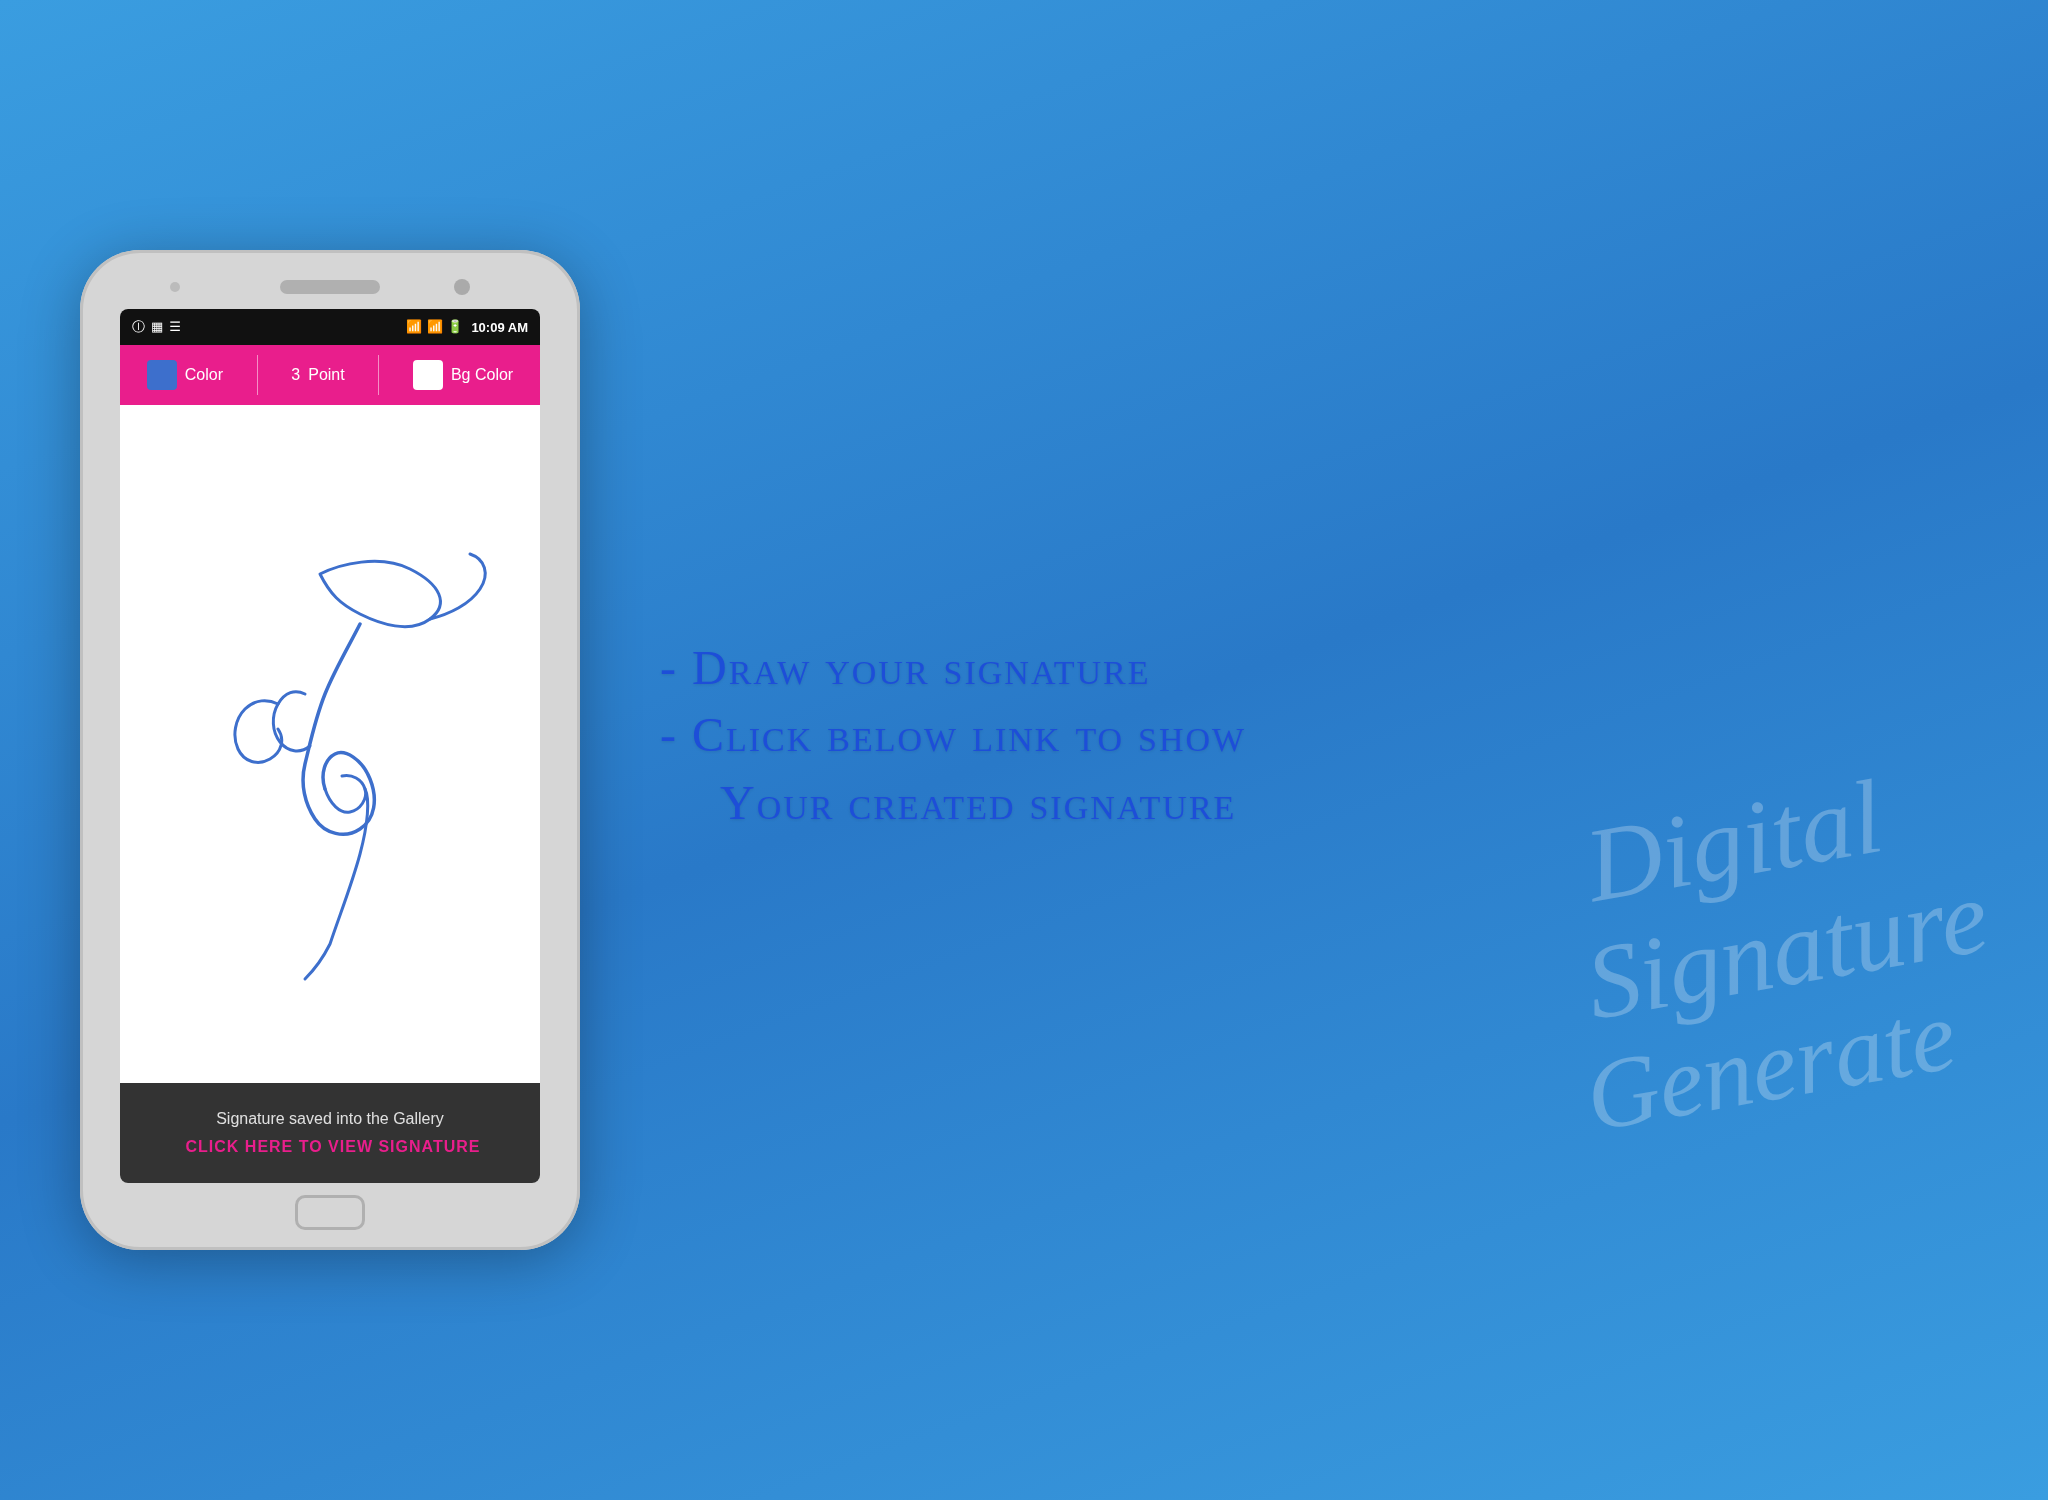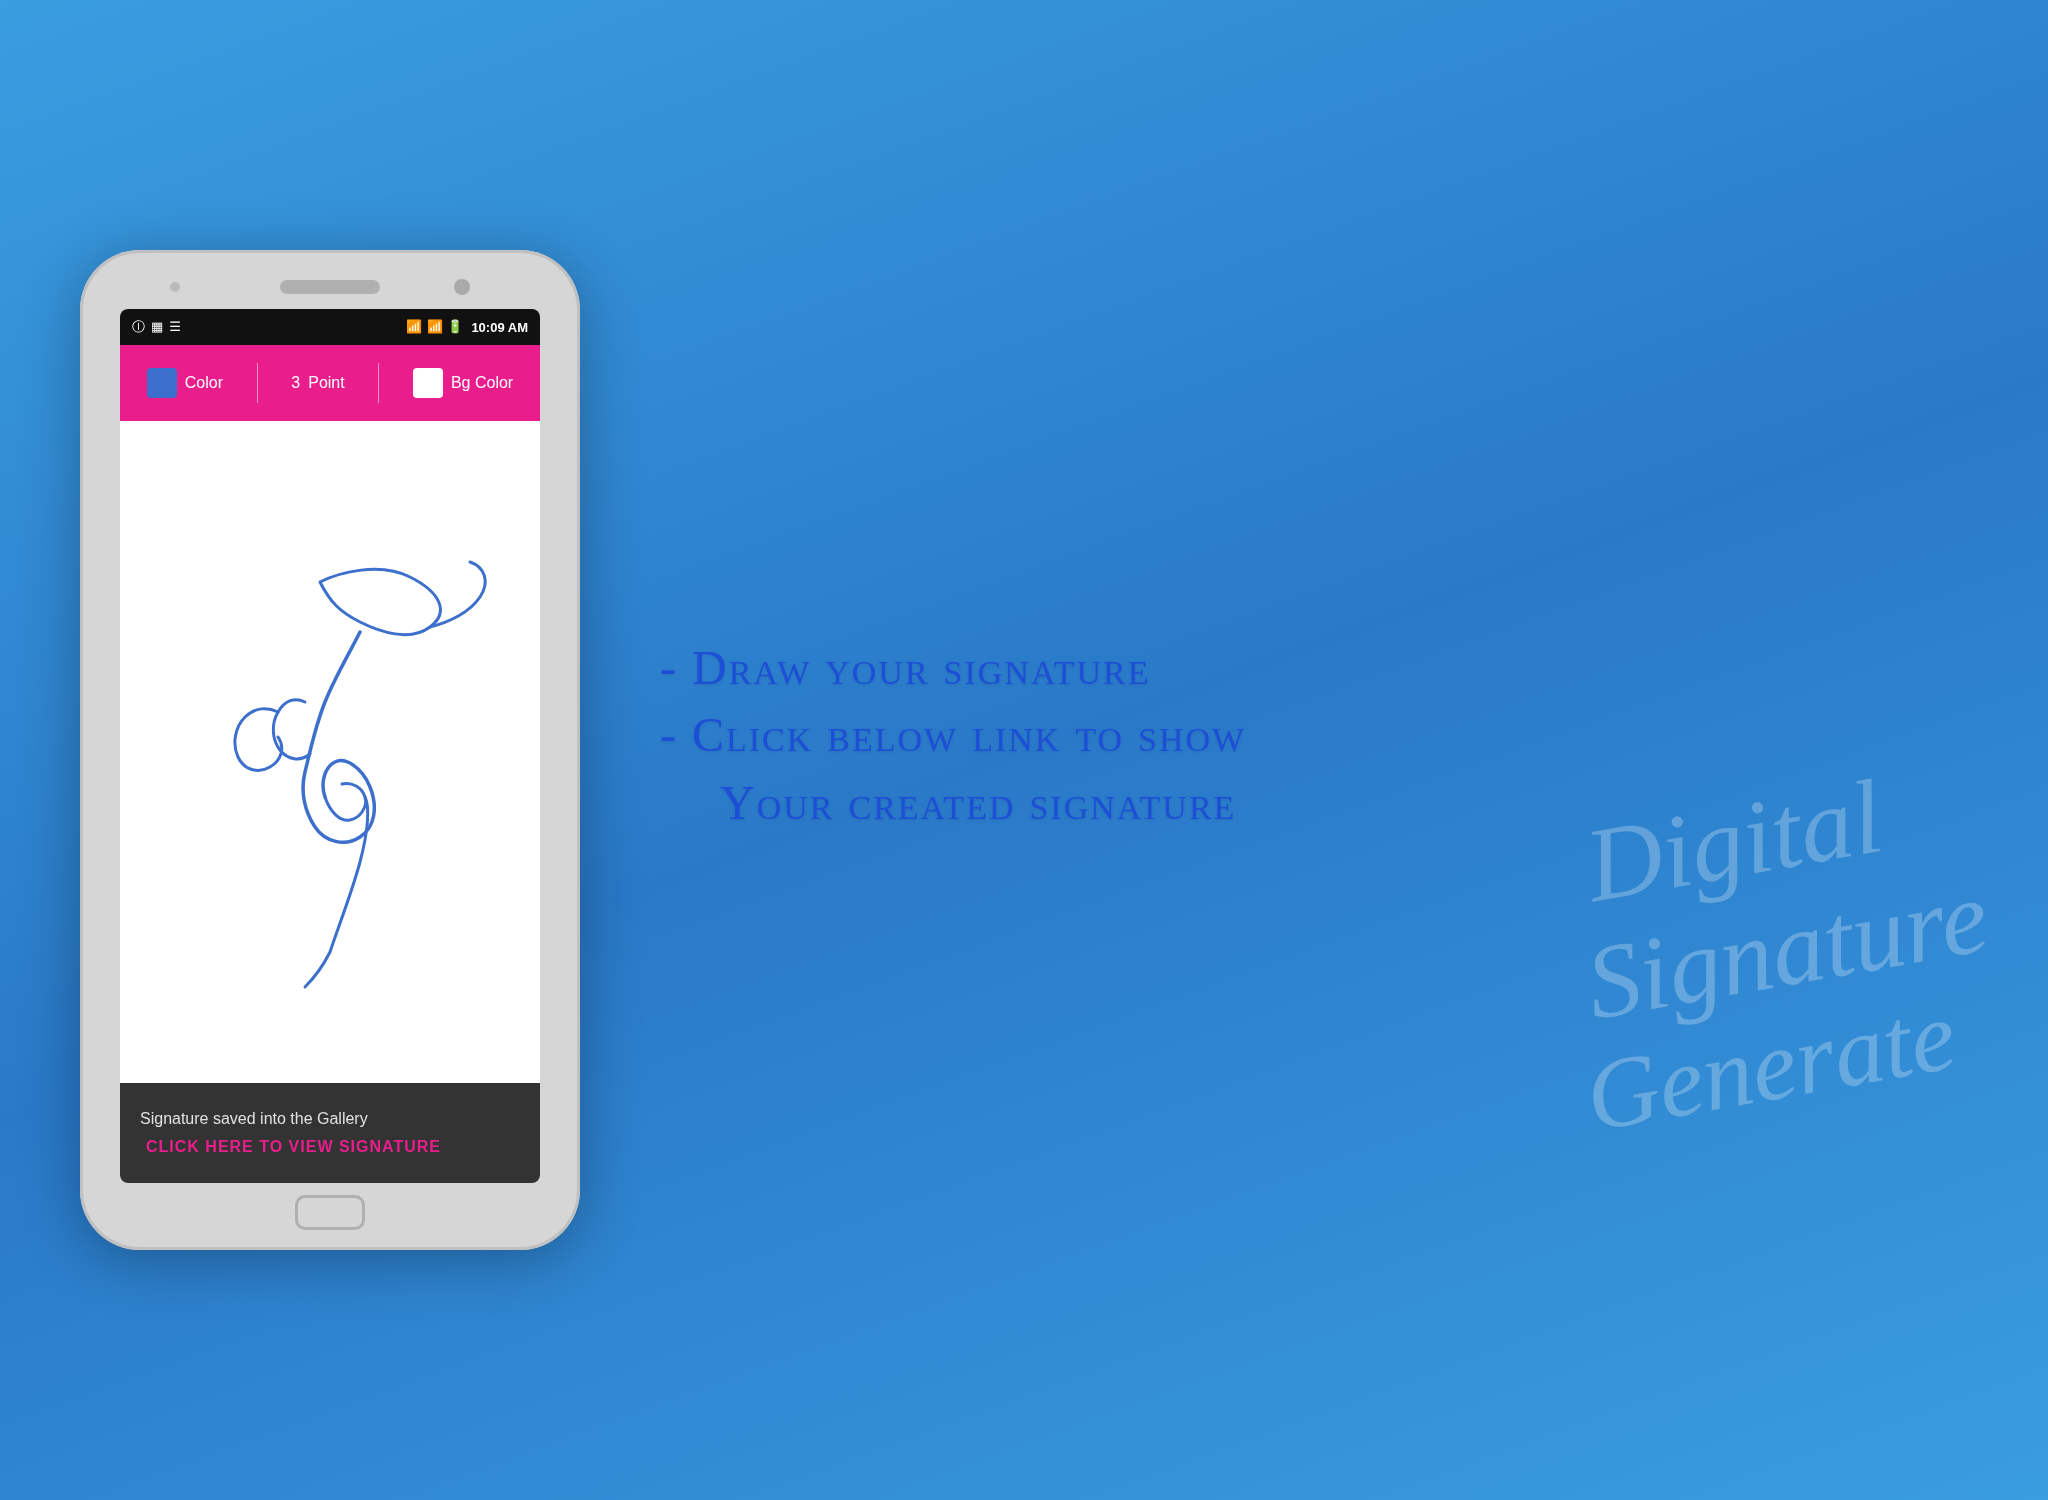--- a/index.html
+++ b/index.html
@@ -121,21 +121,21 @@
       color: white;
       font-size: 13px;
       font-family: sans-serif;
       font-weight: bold;
       margin-left: 4px;
     }
 
     
     .app-toolbar {
       background: #e91e8c;
-      height: 76px;
+      height: 60px;
       display: flex;
       align-items: center;
       justify-content: space-around;
       flex-shrink: 0;
       padding: 0 10px;
     }
 
     .toolbar-item {
       display: flex;
       align-items: center;
@@ -179,21 +179,21 @@
       top: 0; left: 0;
       width: 100%; height: 100%;
     }
 
     
     .notification-bar {
       background: #333;
       min-height: 100px;
       display: flex;
       flex-direction: column;
-      align-items: flex-start;
+      align-items: center;
       justify-content: center;
       padding: 14px 20px;
       gap: 10px;
       flex-shrink: 0;
     }
 
     .notification-text {
       color: #e0e0e0;
       font-family: sans-serif;
       font-size: 16px;

